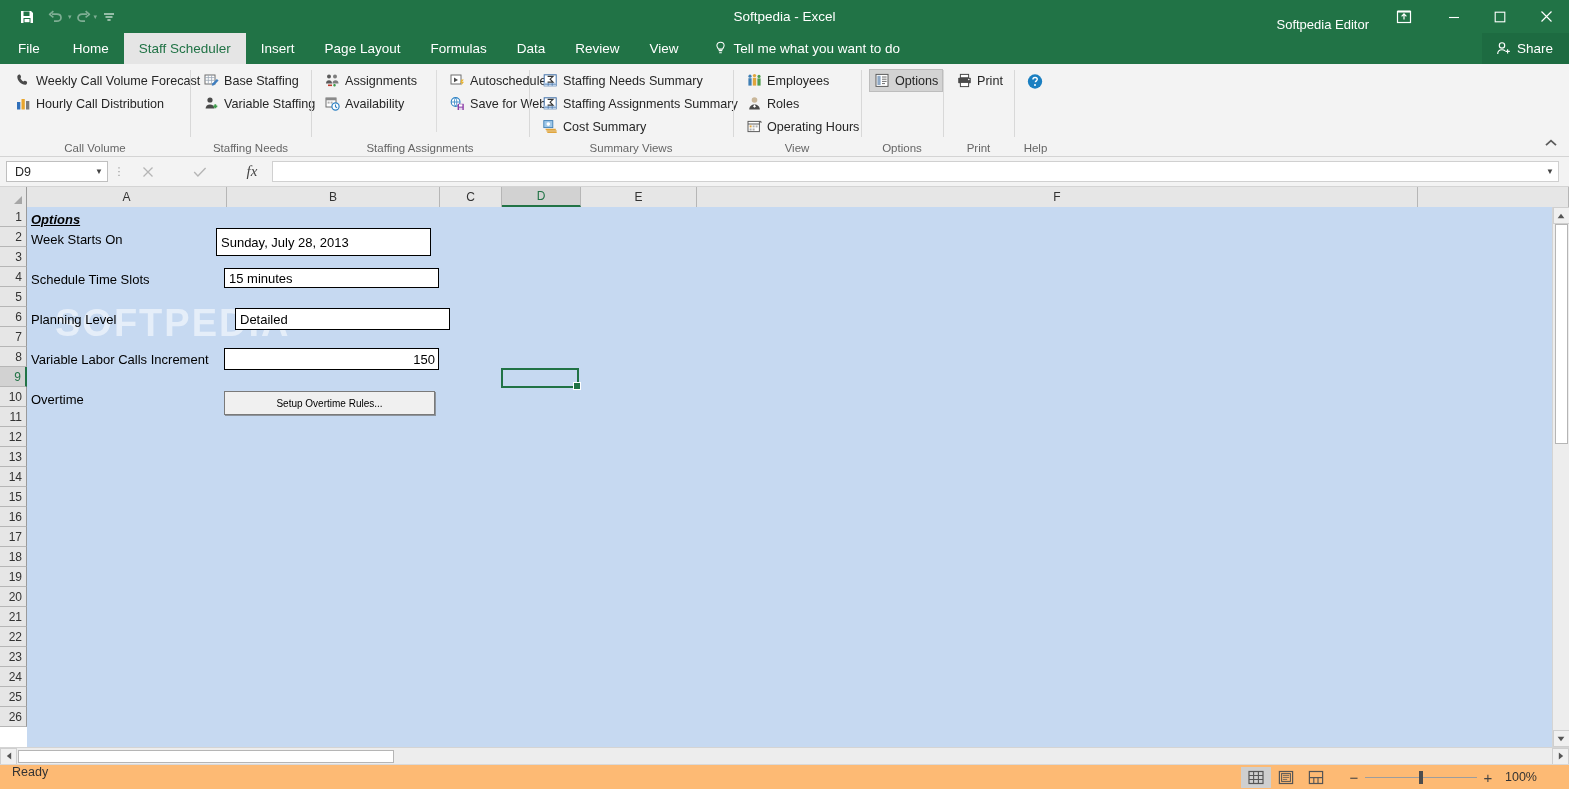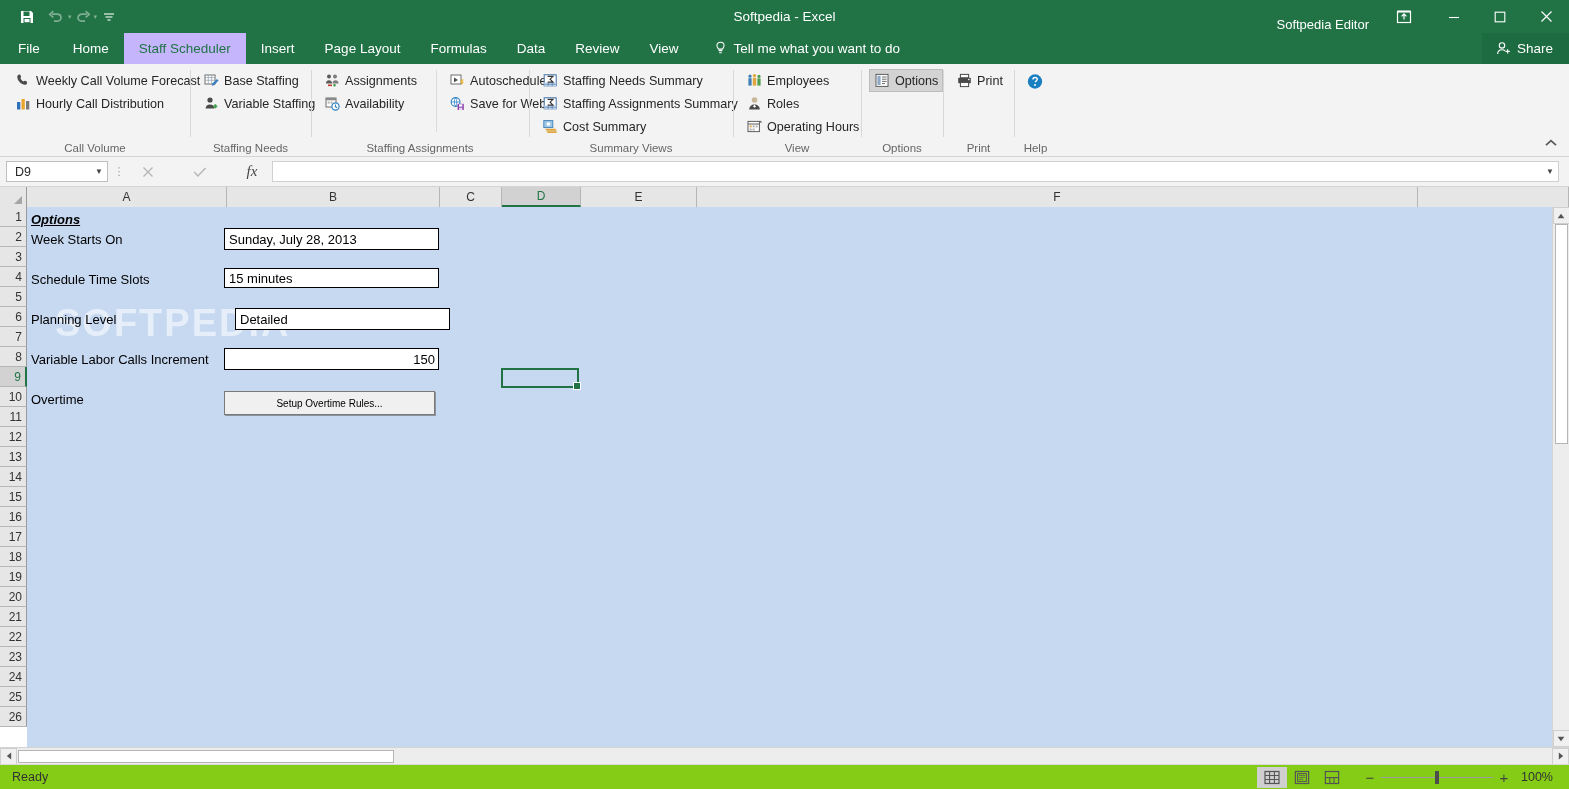--- a/index.html
+++ b/index.html
@@ -45,21 +45,21 @@
 
   
   .tabbar {
     height: 31px; background: #217346; display: flex; align-items: stretch;
     flex: 0 0 31px; position: relative;
   }
   .tab {
     padding: 0 15px; display: flex; align-items: center; color: #ffffff;
     font-size: 13.5px; height: 31px; white-space: nowrap;
   }
-  .tab.active { background: #c4b5fd; color: #217346; }
+  .tab.active { background: #e5e5e5; color: #217346; }
   .tab.file { padding: 0 18px; }
   .tellme {
     display: flex; align-items: center; gap: 7px; color: #ffffff;
     font-size: 13.5px; padding: 0 12px; margin-left: 8px;
   }
   .share-btn {
     margin-left: auto; display: flex; align-items: center; gap: 5px;
     color: #ffffff; font-size: 13.5px; padding: 0 16px 0 14px; height: 31px;
     background: #1d6b41;
   }
@@ -211,22 +211,22 @@
   .hscroll {
     position: absolute; left: 0; right: 0; bottom: 0; height: 17px;
     background: #ededed; display: flex; align-items: center;
     border-top: 1px solid #d4d4d4;
   }
   .hthumb { height: 13px; background: #ffffff; border: 1px solid #b5b5b5; margin-left: 1px; }
   .htrack { flex: 1; height: 17px; display: flex; align-items: center; }
 
   
   .statusbar {
-    height: 25px; flex: 0 0 25px; background: #84cc16; display: flex;
-    align-items: center; padding: 0 6px 0 12px; border-top: 1px solid #d9d9d9;
+    height: 25px; flex: 0 0 25px; background: #fdba74; display: flex;
+    padding: 0 22px 0 12px; border-top: 1px solid #d9d9d9;
   }
   .status-text { font-size: 12.5px; color: #333; }
   .status-right { margin-left: auto; display: flex; align-items: center; gap: 0; }
   .viewbtn {
     width: 30px; height: 21px; display: flex; align-items: center; justify-content: center;
     color: #444;
   }
   .viewbtn.active { background: #cfcfcf; }
   .zoomctl { display: flex; align-items: center; gap: 0; margin-left: 12px; }
   .zoom-sign { width: 22px; text-align: center; color: #444; font-size: 15px; }
@@ -672,21 +672,21 @@
         <span>SOFTPEDIA</span><sup>®</sup>
       </div>
 
       <div class="celltext head" style="left:4px; top:3px">Options</div>
       <div class="celltext" style="left:4px; top:23px">Week Starts On</div>
       <div class="celltext" style="left:4px; top:63px">Schedule Time Slots</div>
       <div class="celltext" style="left:4px; top:103px">Planning Level</div>
       <div class="celltext" style="left:4px; top:143px">Variable Labor Calls Increment</div>
       <div class="celltext" style="left:4px; top:183px">Overtime</div>
 
-      <div class="formfield" style="left:197px; top:21px; width:215px; height:22px">Sunday, July 28, 2013</div>
+      <div class="formfield" style="left:189px; top:21px; width:215px; height:28px">Sunday, July 28, 2013</div>
       <div class="formfield" style="left:197px; top:61px; width:215px; height:20px">15 minutes</div>
       <div class="formfield" style="left:208px; top:101px; width:215px; height:22px">Detailed</div>
       <div class="formfield right" style="left:197px; top:141px; width:215px; height:22px">150</div>
 
       <div class="formbutton" style="left:197px; top:184px; width:211px; height:24px">Setup Overtime Rules...</div>
 
       <div class="selcell" style="left:474px; top:161px; width:78px; height:20px"></div>
     </div>
 
     <div class="vscroll">

